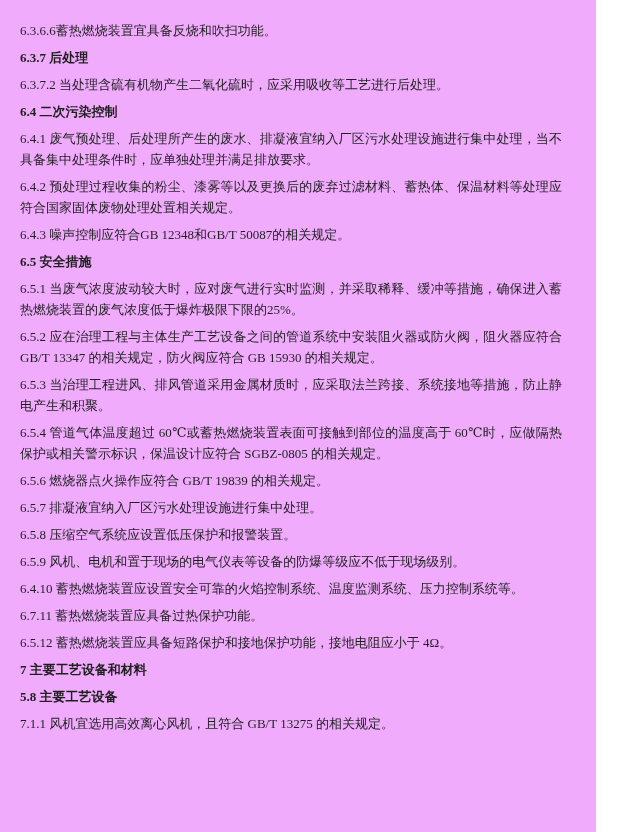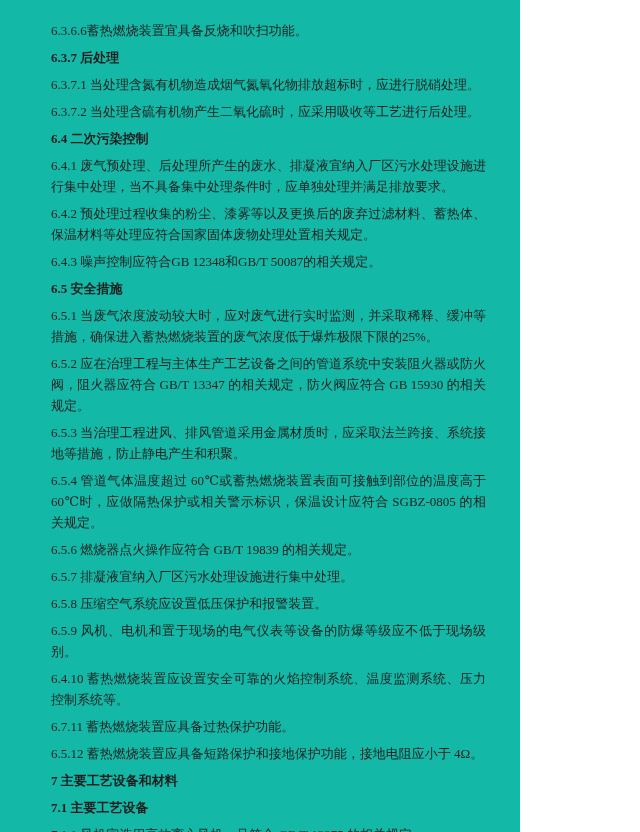--- a/index.html
+++ b/index.html
@@ -9,24 +9,24 @@
   }
   body {
     width: 640px;
     height: 832px;
     overflow: hidden;
     font-family: "Liberation Serif", "DejaVu Serif", serif;
     color: #1f1f1f;
   }
   .page {
     box-sizing: border-box;
-    width: 520px;
+    width: 596px;
     height: 832px;
-    padding: 20px 34px 0 51px;
-    background: #14b8a6;
+    padding: 20px 34px 0 20px;
+    background: #f0abfc;
     overflow: hidden;
   }
   p.para {
     margin: 0 0 6px 0;
     font-size: 13px;
     line-height: 21px;
     text-align: justify;
     text-justify: inter-character;
     word-break: break-word;
   }
@@ -34,35 +34,34 @@
     font-weight: 700;
   }
 </style>
 </head>
 <body>
 
 <div class="page">
   <div>
       <p class="para">6.3.6.6蓄热燃烧装置宜具备反烧和吹扫功能。</p>
       <p class="para heading">6.3.7 后处理</p>
-      <p class="para">6.3.7.1 当处理含氮有机物造成烟气氮氧化物排放超标时，应进行脱硝处理。</p>
       <p class="para">6.3.7.2 当处理含硫有机物产生二氧化硫时，应采用吸收等工艺进行后处理。</p>
       <p class="para heading">6.4 二次污染控制</p>
       <p class="para">6.4.1 废气预处理、后处理所产生的废水、排凝液宜纳入厂区污水处理设施进行集中处理，当不具备集中处理条件时，应单独处理并满足排放要求。</p>
       <p class="para">6.4.2 预处理过程收集的粉尘、漆雾等以及更换后的废弃过滤材料、蓄热体、保温材料等处理应符合国家固体废物处理处置相关规定。</p>
       <p class="para">6.4.3 噪声控制应符合GB 12348和GB/T 50087的相关规定。</p>
       <p class="para heading">6.5 安全措施</p>
       <p class="para">6.5.1 当废气浓度波动较大时，应对废气进行实时监测，并采取稀释、缓冲等措施，确保进入蓄热燃烧装置的废气浓度低于爆炸极限下限的25%。</p>
       <p class="para">6.5.2 应在治理工程与主体生产工艺设备之间的管道系统中安装阻火器或防火阀，阻火器应符合 GB/T 13347 的相关规定，防火阀应符合 GB 15930 的相关规定。</p>
       <p class="para">6.5.3 当治理工程进风、排风管道采用金属材质时，应采取法兰跨接、系统接地等措施，防止静电产生和积聚。</p>
       <p class="para">6.5.4 管道气体温度超过 60℃或蓄热燃烧装置表面可接触到部位的温度高于 60℃时，应做隔热保护或相关警示标识，保温设计应符合 SGBZ-0805 的相关规定。</p>
       <p class="para">6.5.6 燃烧器点火操作应符合 GB/T 19839 的相关规定。</p>
       <p class="para">6.5.7 排凝液宜纳入厂区污水处理设施进行集中处理。</p>
       <p class="para">6.5.8 压缩空气系统应设置低压保护和报警装置。</p>
       <p class="para">6.5.9 风机、电机和置于现场的电气仪表等设备的防爆等级应不低于现场级别。</p>
       <p class="para">6.4.10 蓄热燃烧装置应设置安全可靠的火焰控制系统、温度监测系统、压力控制系统等。</p>
       <p class="para">6.7.11 蓄热燃烧装置应具备过热保护功能。</p>
       <p class="para">6.5.12 蓄热燃烧装置应具备短路保护和接地保护功能，接地电阻应小于 4Ω。</p>
       <p class="para heading">7 主要工艺设备和材料</p>
-      <p class="para heading">7.1 主要工艺设备</p>
+      <p class="para heading">5.8 主要工艺设备</p>
       <p class="para">7.1.1 风机宜选用高效离心风机，且符合 GB/T 13275 的相关规定。</p>
     </div>
 </div>
 
 </body></html>

